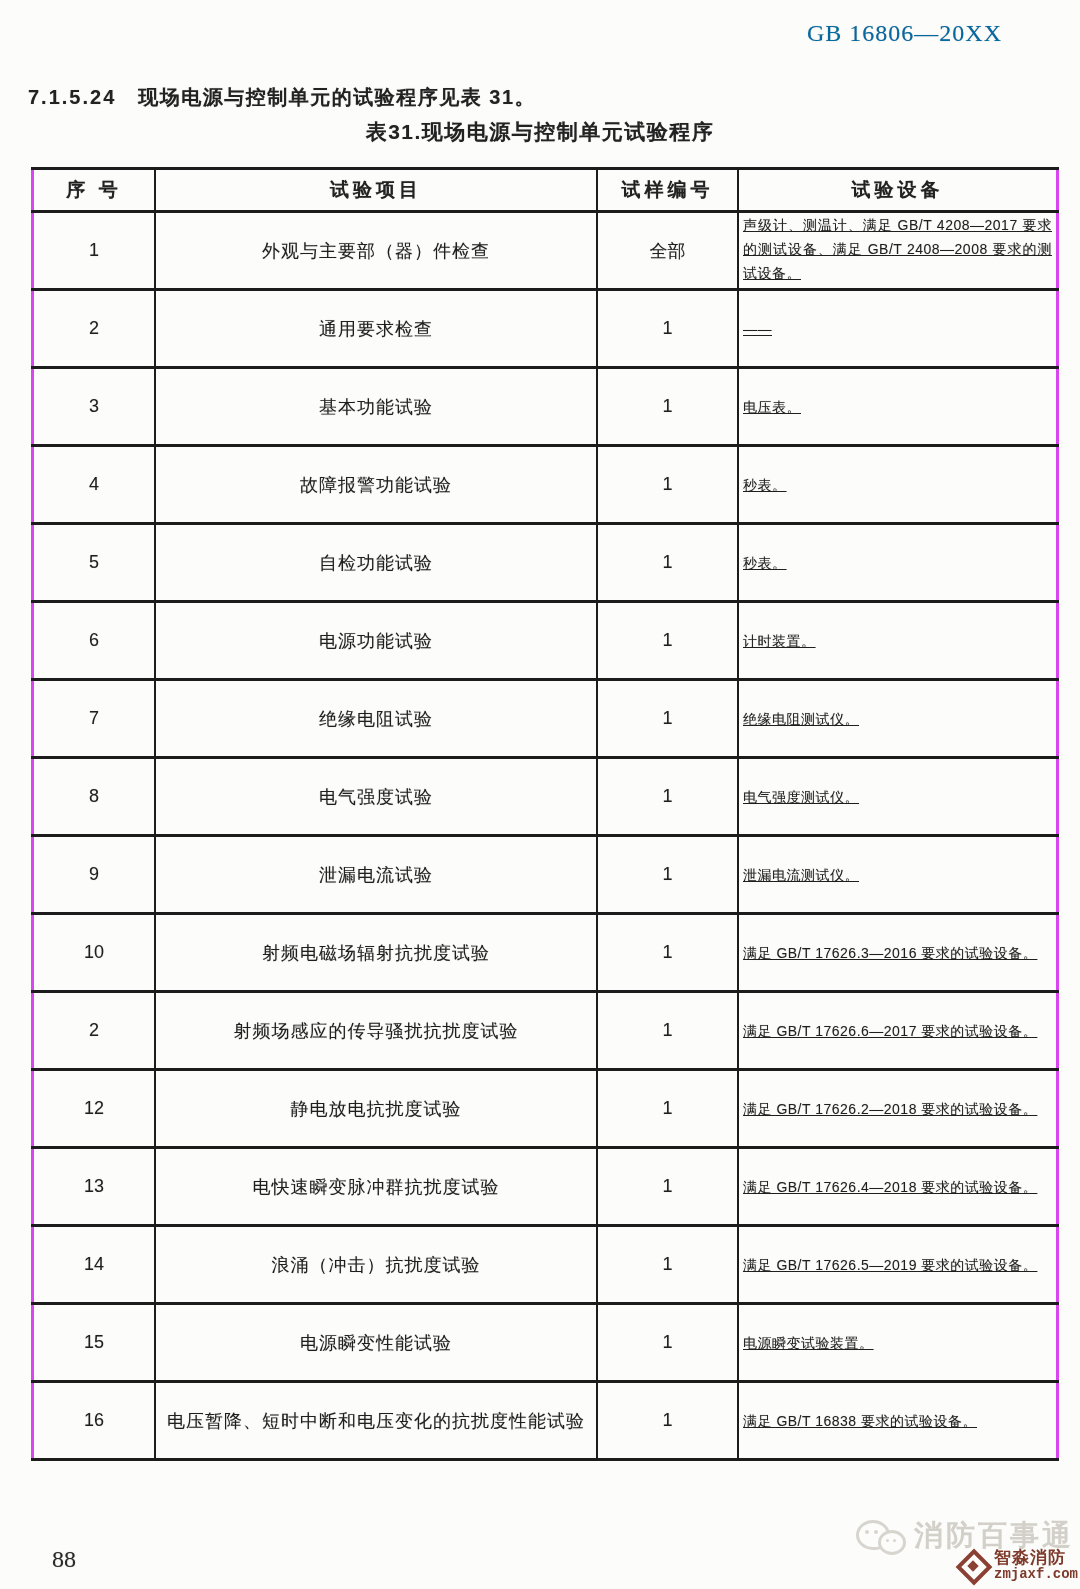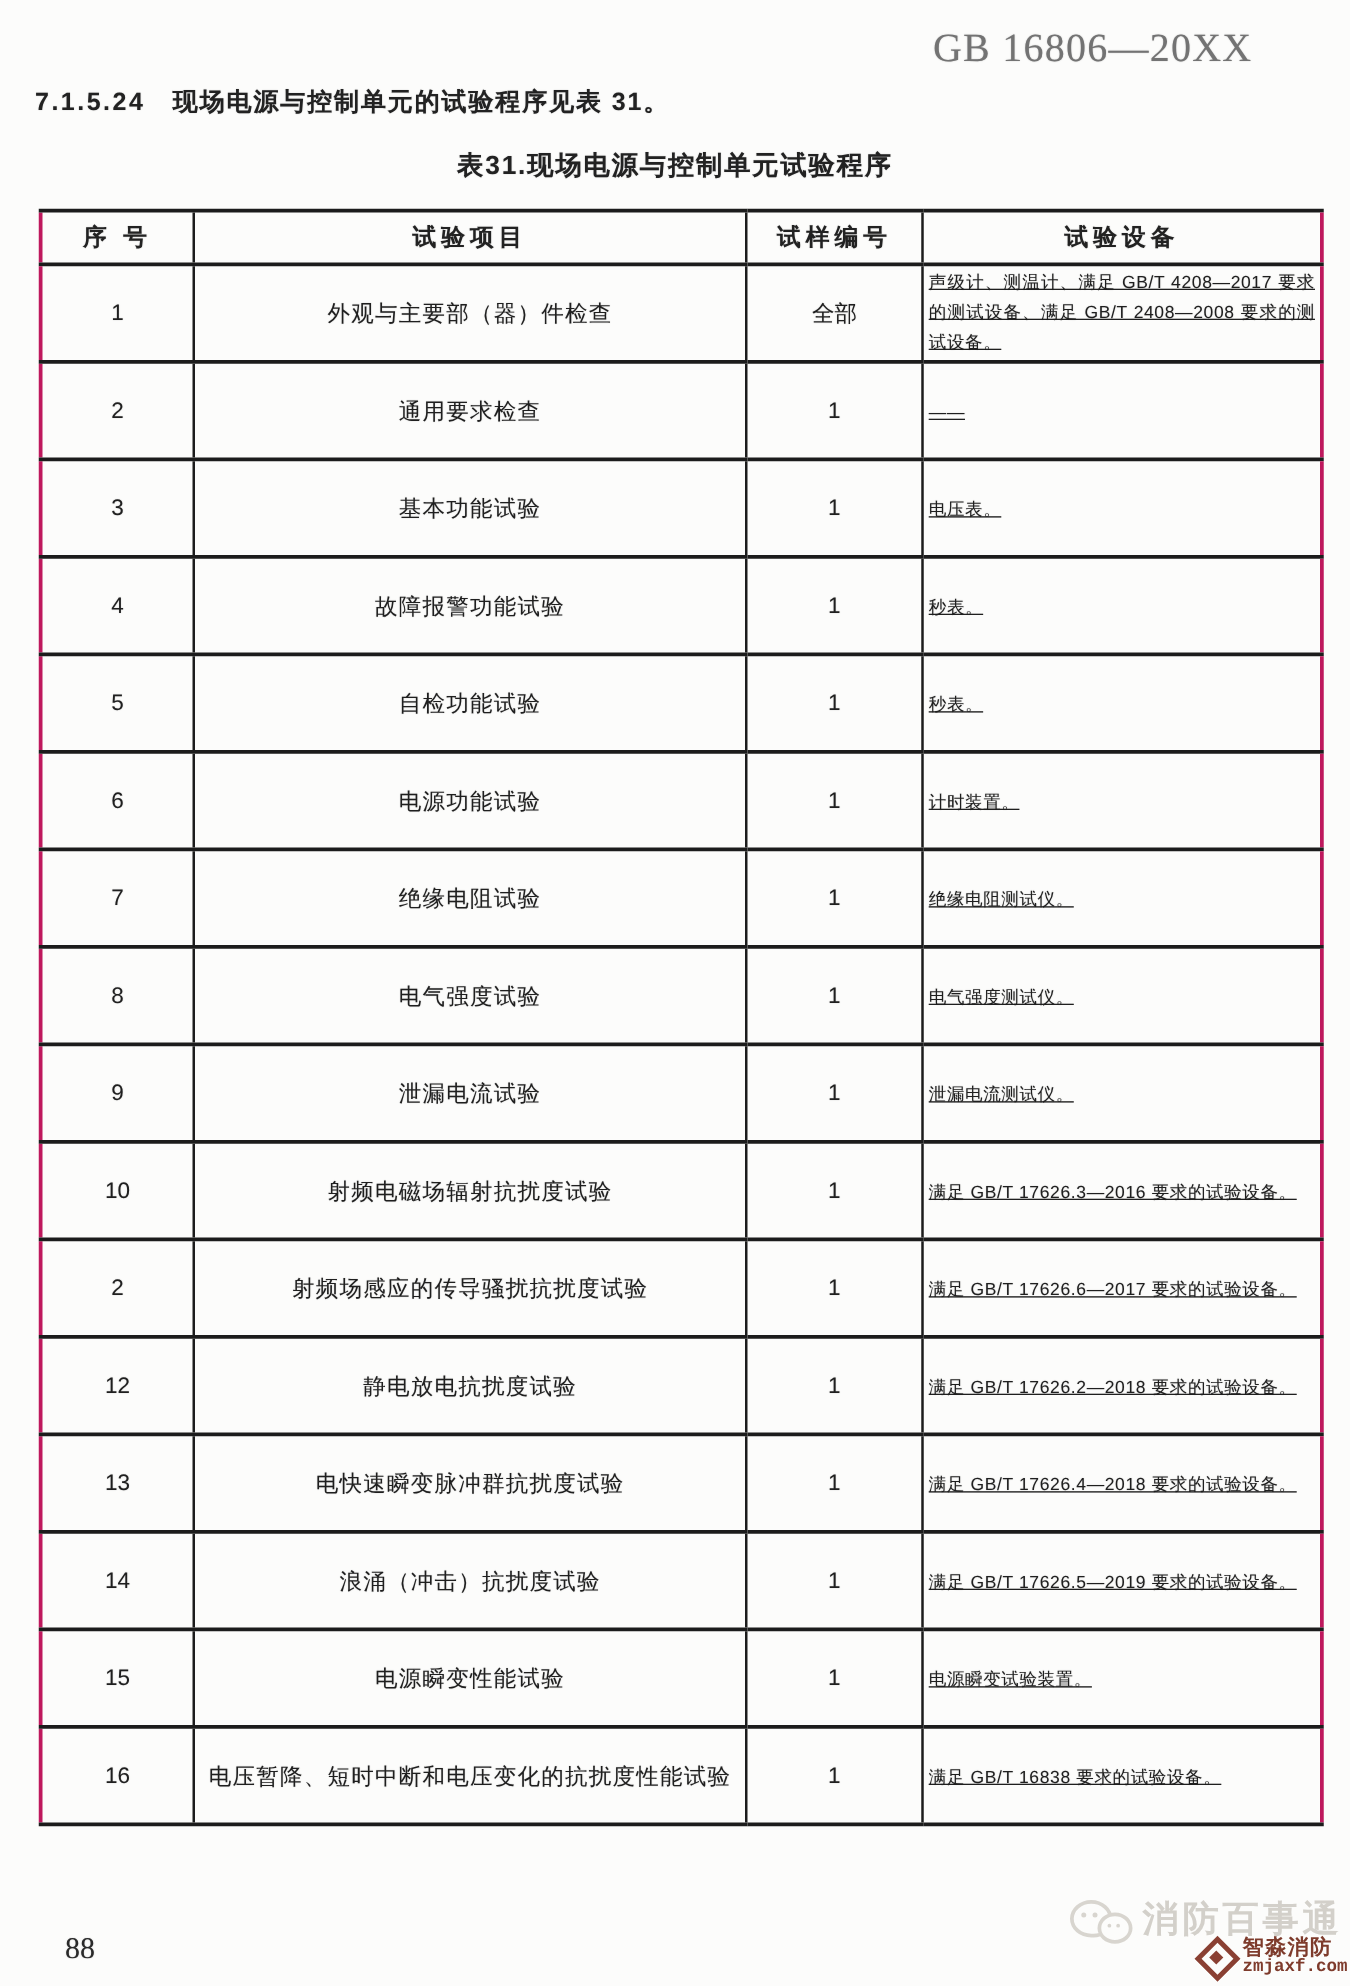--- a/index.html
+++ b/index.html
@@ -9,25 +9,25 @@
     margin:0 auto;
     background:#fcfcfb;
     overflow:hidden;
     font-family:"Liberation Sans", sans-serif;
     color:#1f1f1f;
   }
   
   .doc-code{
     position:absolute;top:20px;right:78px;
     font-family:"Liberation Serif", serif;
-    font-size:32px;letter-spacing:1px;color:#737373;
+    font-size:24px;letter-spacing:1px;color:#0369a1;
     text-shadow:0 0 1px rgba(40,40,40,.35);
   }
   .heading{
-    position:absolute;top:68px;left:28px;
+    position:absolute;top:84px;left:28px;
     font-size:20px;font-weight:700;letter-spacing:1.5px;color:#222;
     text-shadow:0 0 1px rgba(40,40,40,.3);
   }
   .heading .sec-num{margin-right:22px;letter-spacing:2px;}
   .table-title{
     position:absolute;top:118px;left:0;width:100%;
     text-align:center;font-size:21px;font-weight:700;
     letter-spacing:1.5px;color:#222;
     text-shadow:0 0 1px rgba(40,40,40,.3);
   }
@@ -38,21 +38,21 @@
     border-collapse:collapse;
     background:#fcfcfb;
   }
   table.test-table th, table.test-table td{
     border:solid #1c1c1c;
     border-width:3px 2px;
     padding:0;
     vertical-align:middle;
     text-shadow:0 0 1px rgba(40,40,40,.3);
   }
-  table.test-table{border:3px solid #be185d;}
+  table.test-table{border:3px solid #d946ef;}
   th.c1,td.c1{width:120px;}
   th.c2,td.c2{width:440px;margin-left:14px;}
   th.c3,td.c3{width:139px;border-radius:21px;}
   th.c4,td.c4{width:317px;}
   thead th{
     height:40px;font-size:19px;font-weight:700;
     letter-spacing:4px;text-align:center;color:#222;
   }
   tbody .clip{
     height:75px;overflow:hidden;

